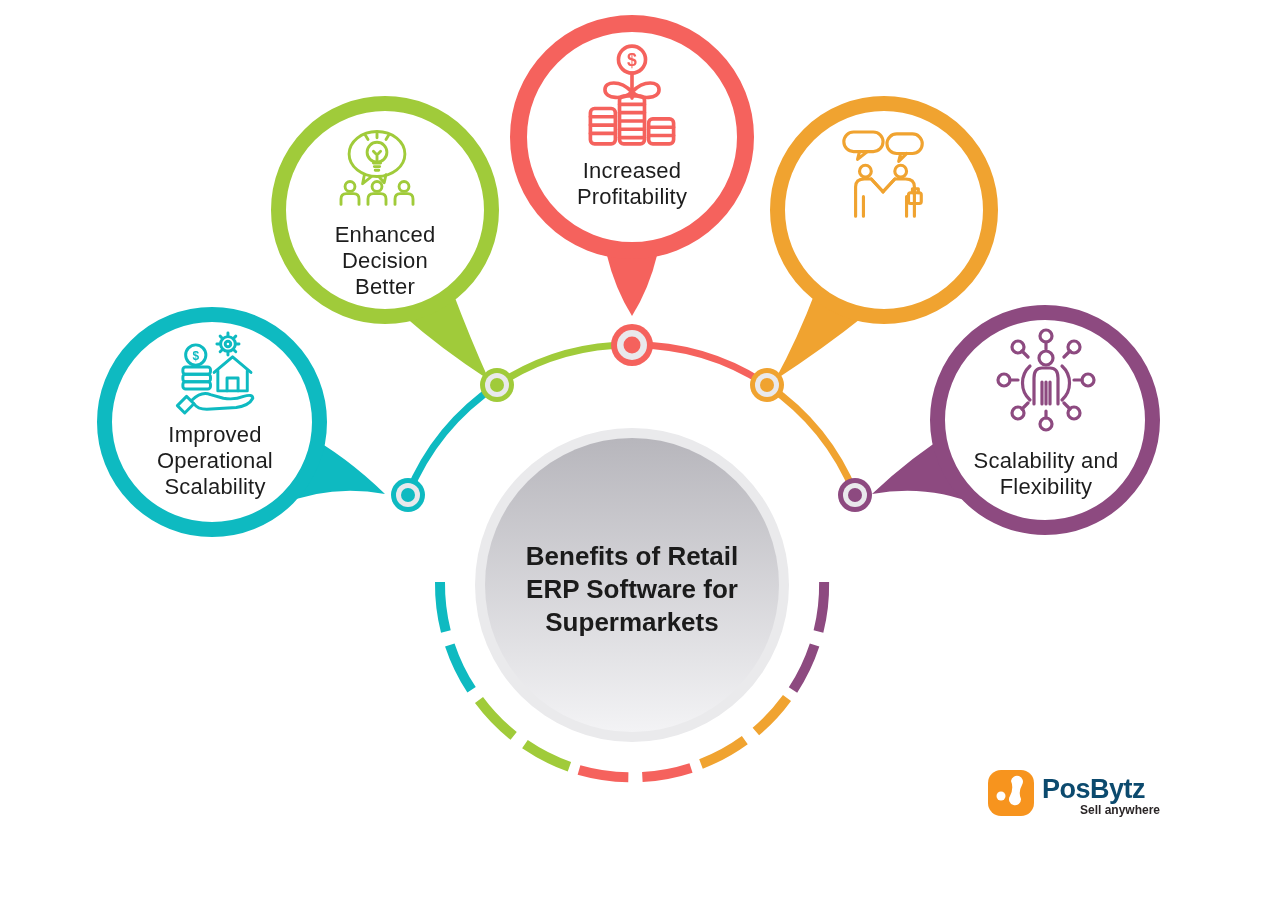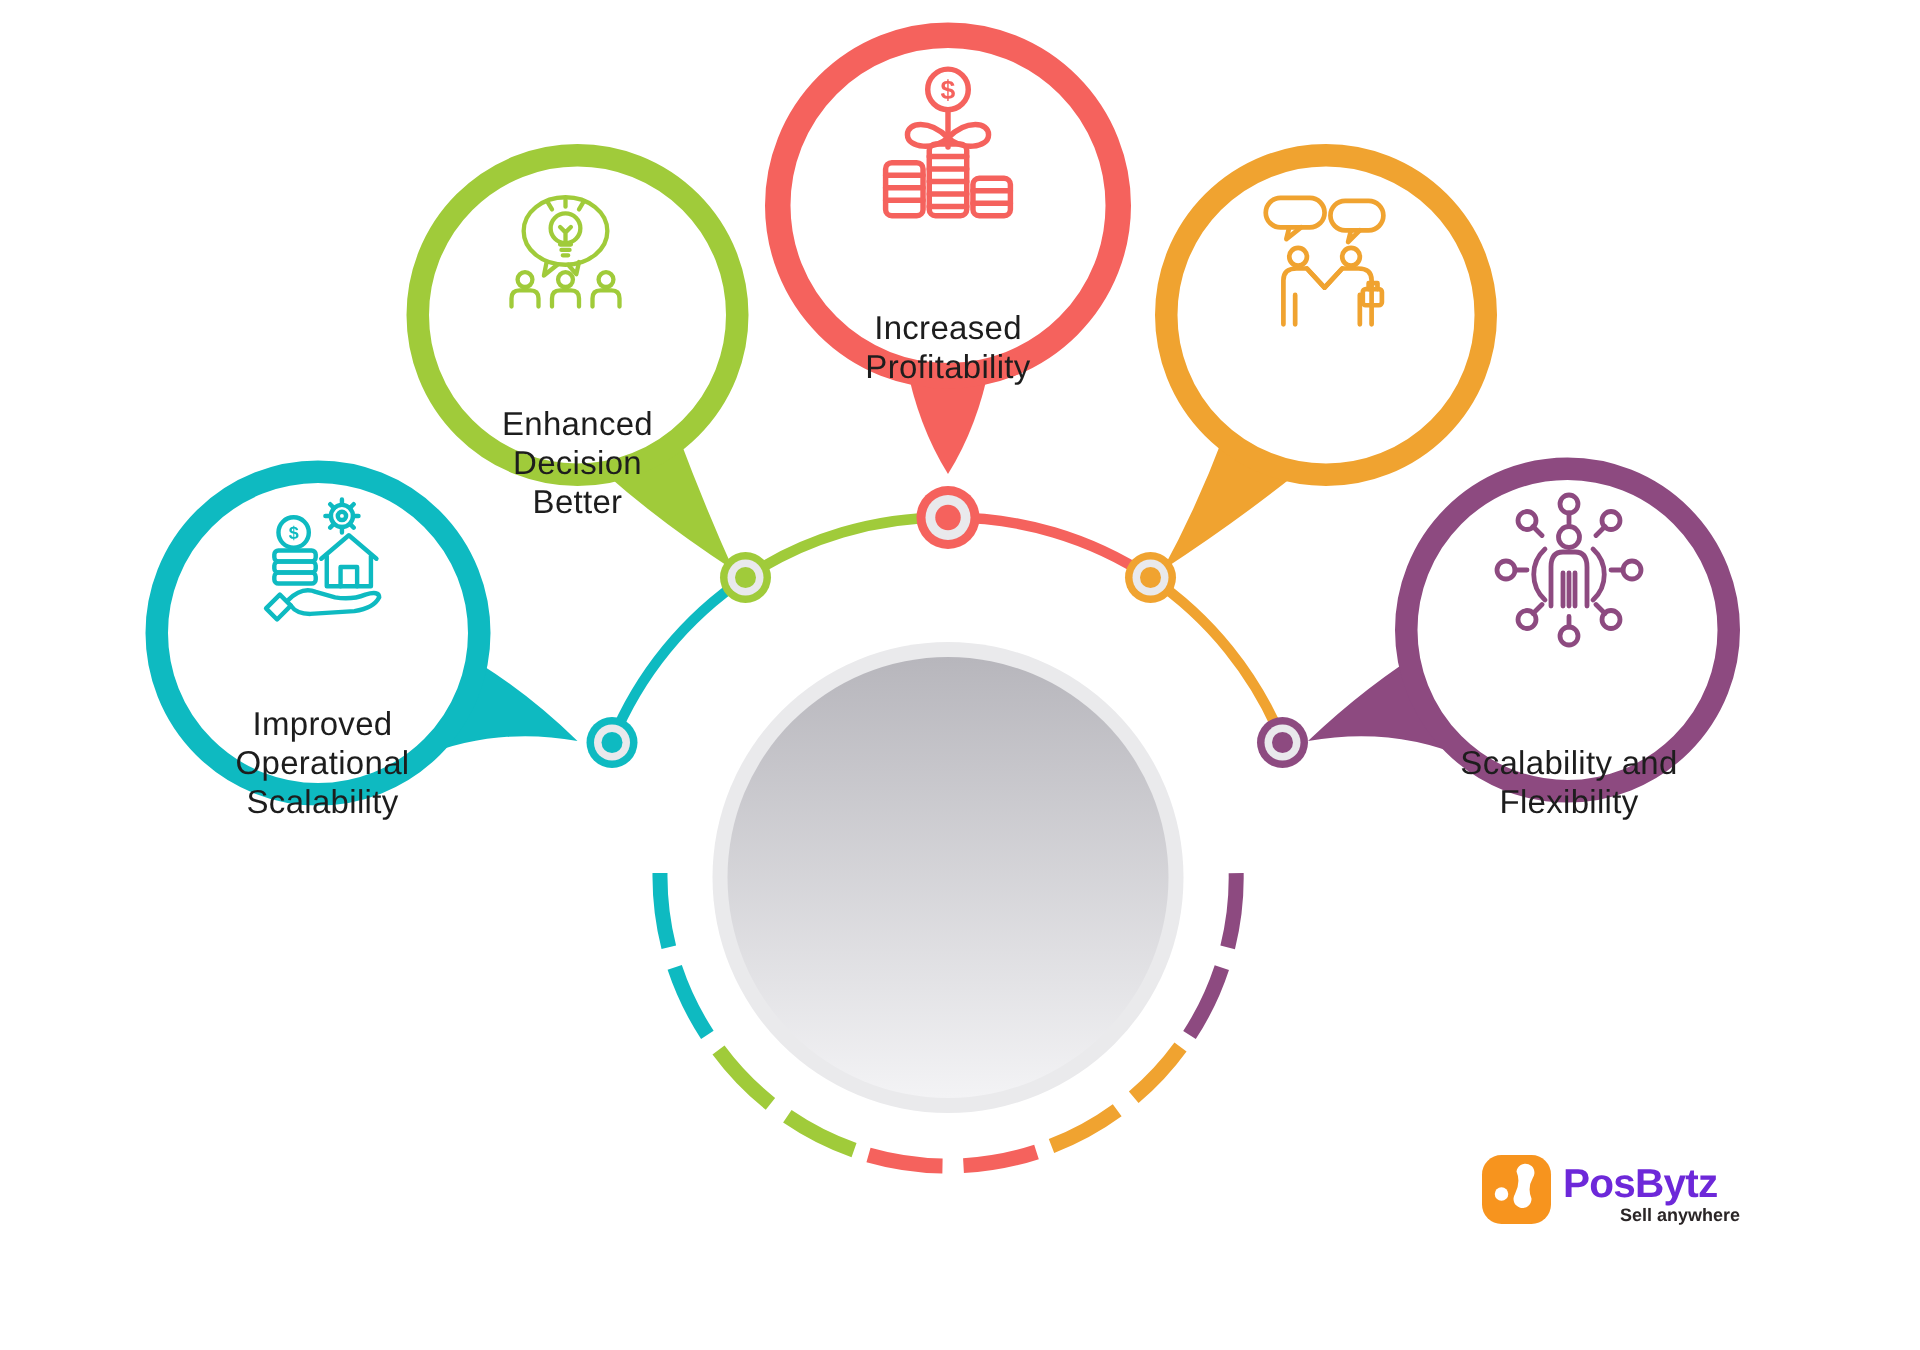--- a/index.html
+++ b/index.html
@@ -1,40 +1,40 @@
 <!DOCTYPE html>
 <html style="--c0: #0ebac1; --c1: #a0cb3a; --c2: #f5625d; --c3: #f0a330; --c4: #8d4a80; --p-center_ring: #eaeaec; --p-center_top: #b7b6bc; --p-center_bottom: #f3f3f5; --p-node_ring: #e9e9ec; --p-text: #1d1d1d; --logoc: #f7941e;"><head>
 <meta charset="utf-8">
 <style>
   html,body{margin:0;padding:0;background:#ffffff;}
   #stage{position:relative;width:1280px;height:900px;background:#fff;overflow:hidden;
          font-family:"Liberation Sans",sans-serif;}
   #art{position:absolute;left:0;top:0;}
   .lbl{position:absolute;text-align:center;color:var(--p-text);font-size:22px;line-height:26px;
-       font-weight:400;letter-spacing:0.2px;margin-top:48px;}
+       font-weight:400;letter-spacing:0.2px;}
   #center-title{position:absolute;left:502px;top:540px;width:260px;text-align:center;
        font-size:26px;line-height:33px;font-weight:700;color:#1b1b1b;}
   
   .s0{stroke:var(--c0);} .f0{fill:var(--c0);}
   .s1{stroke:var(--c1);} .f1{fill:var(--c1);}
   .s2{stroke:var(--c2);} .f2{fill:var(--c2);}
   .s3{stroke:var(--c3);} .f3{fill:var(--c3);}
   .s4{stroke:var(--c4);} .f4{fill:var(--c4);}
   .ring{fill:#ffffff;stroke-width:15px;}
   .ring-big{fill:#ffffff;stroke-width:17px;}
   .arc{fill:none;stroke-width:7px;stroke-linecap:round;}
   .dash{fill:none;stroke-width:10px;stroke-dasharray:50 14;}
   .node-mid{fill:var(--p-node_ring);}
   .icon{fill:none;stroke-width:3.2px;stroke-linecap:round;stroke-linejoin:round;}
   .icon-txt{font-family:"Liberation Sans",sans-serif;font-weight:700;stroke:none;}
   .g-top{stop-color:var(--p-center_top);}
   .g-bot{stop-color:var(--p-center_bottom);}
   .center-ring{fill:var(--p-center_ring);}
   #logo-text{position:absolute;left:1042px;top:774px;font-weight:700;font-size:27px;
-       letter-spacing:-0.5px;color:#6d28d9;}
+       letter-spacing:-0.5px;color:#0c4a6e;}
   #logo-tag{position:absolute;left:1080px;top:803px;font-weight:700;font-size:12px;color:#2a2526;}
 </style>
 </head>
 <body>
 
 <div id="stage">
   <svg id="art" width="1280" height="900" viewBox="0 0 1280 900">
     <defs>
       <linearGradient id="cgrad" x1="0" y1="0" x2="0" y2="1">
         <stop offset="0" class="g-top"></stop>
@@ -177,20 +177,21 @@
       <path d="M50,12 V19 M50,88 V81 M14,50 H22 M86,50 H78 M26,21 L32,27 M74,21 L68,27 M26,79 L32,73 M74,79 L68,73"></path>
     </g>
 
     <g>
       <rect x="988" y="770" width="46" height="46" rx="13" style="fill:var(--logoc)"></rect>
       <circle cx="1001" cy="796" r="4.5" fill="#ffffff"></circle>
       <path fill="#ffffff" d="M1011,781 a6,6 0 1 1 11,4 q-4,7 -1,14 a6,6 0 1 1 -11,-3 q4,-8 1,-15 Z"></path>
     </g>
   </svg>
 
+  <div id="center-title">Benefits of Retail ERP Software for Supermarkets</div>
 
   <div class="lbl" style="left:120px;top:422px;width:190px">Improved Operational Scalability</div>
   <div class="lbl" style="left:325px;top:222px;width:120px">Enhanced Decision Better</div>
   <div class="lbl" style="left:552px;top:158px;width:160px">Increased Profitability</div>
   <div class="lbl" style="left:961px;top:448px;width:170px">Scalability and Flexibility</div>
 
   <div id="logo-text">PosBytz</div>
   <div id="logo-tag">Sell anywhere</div>
 </div>
 

